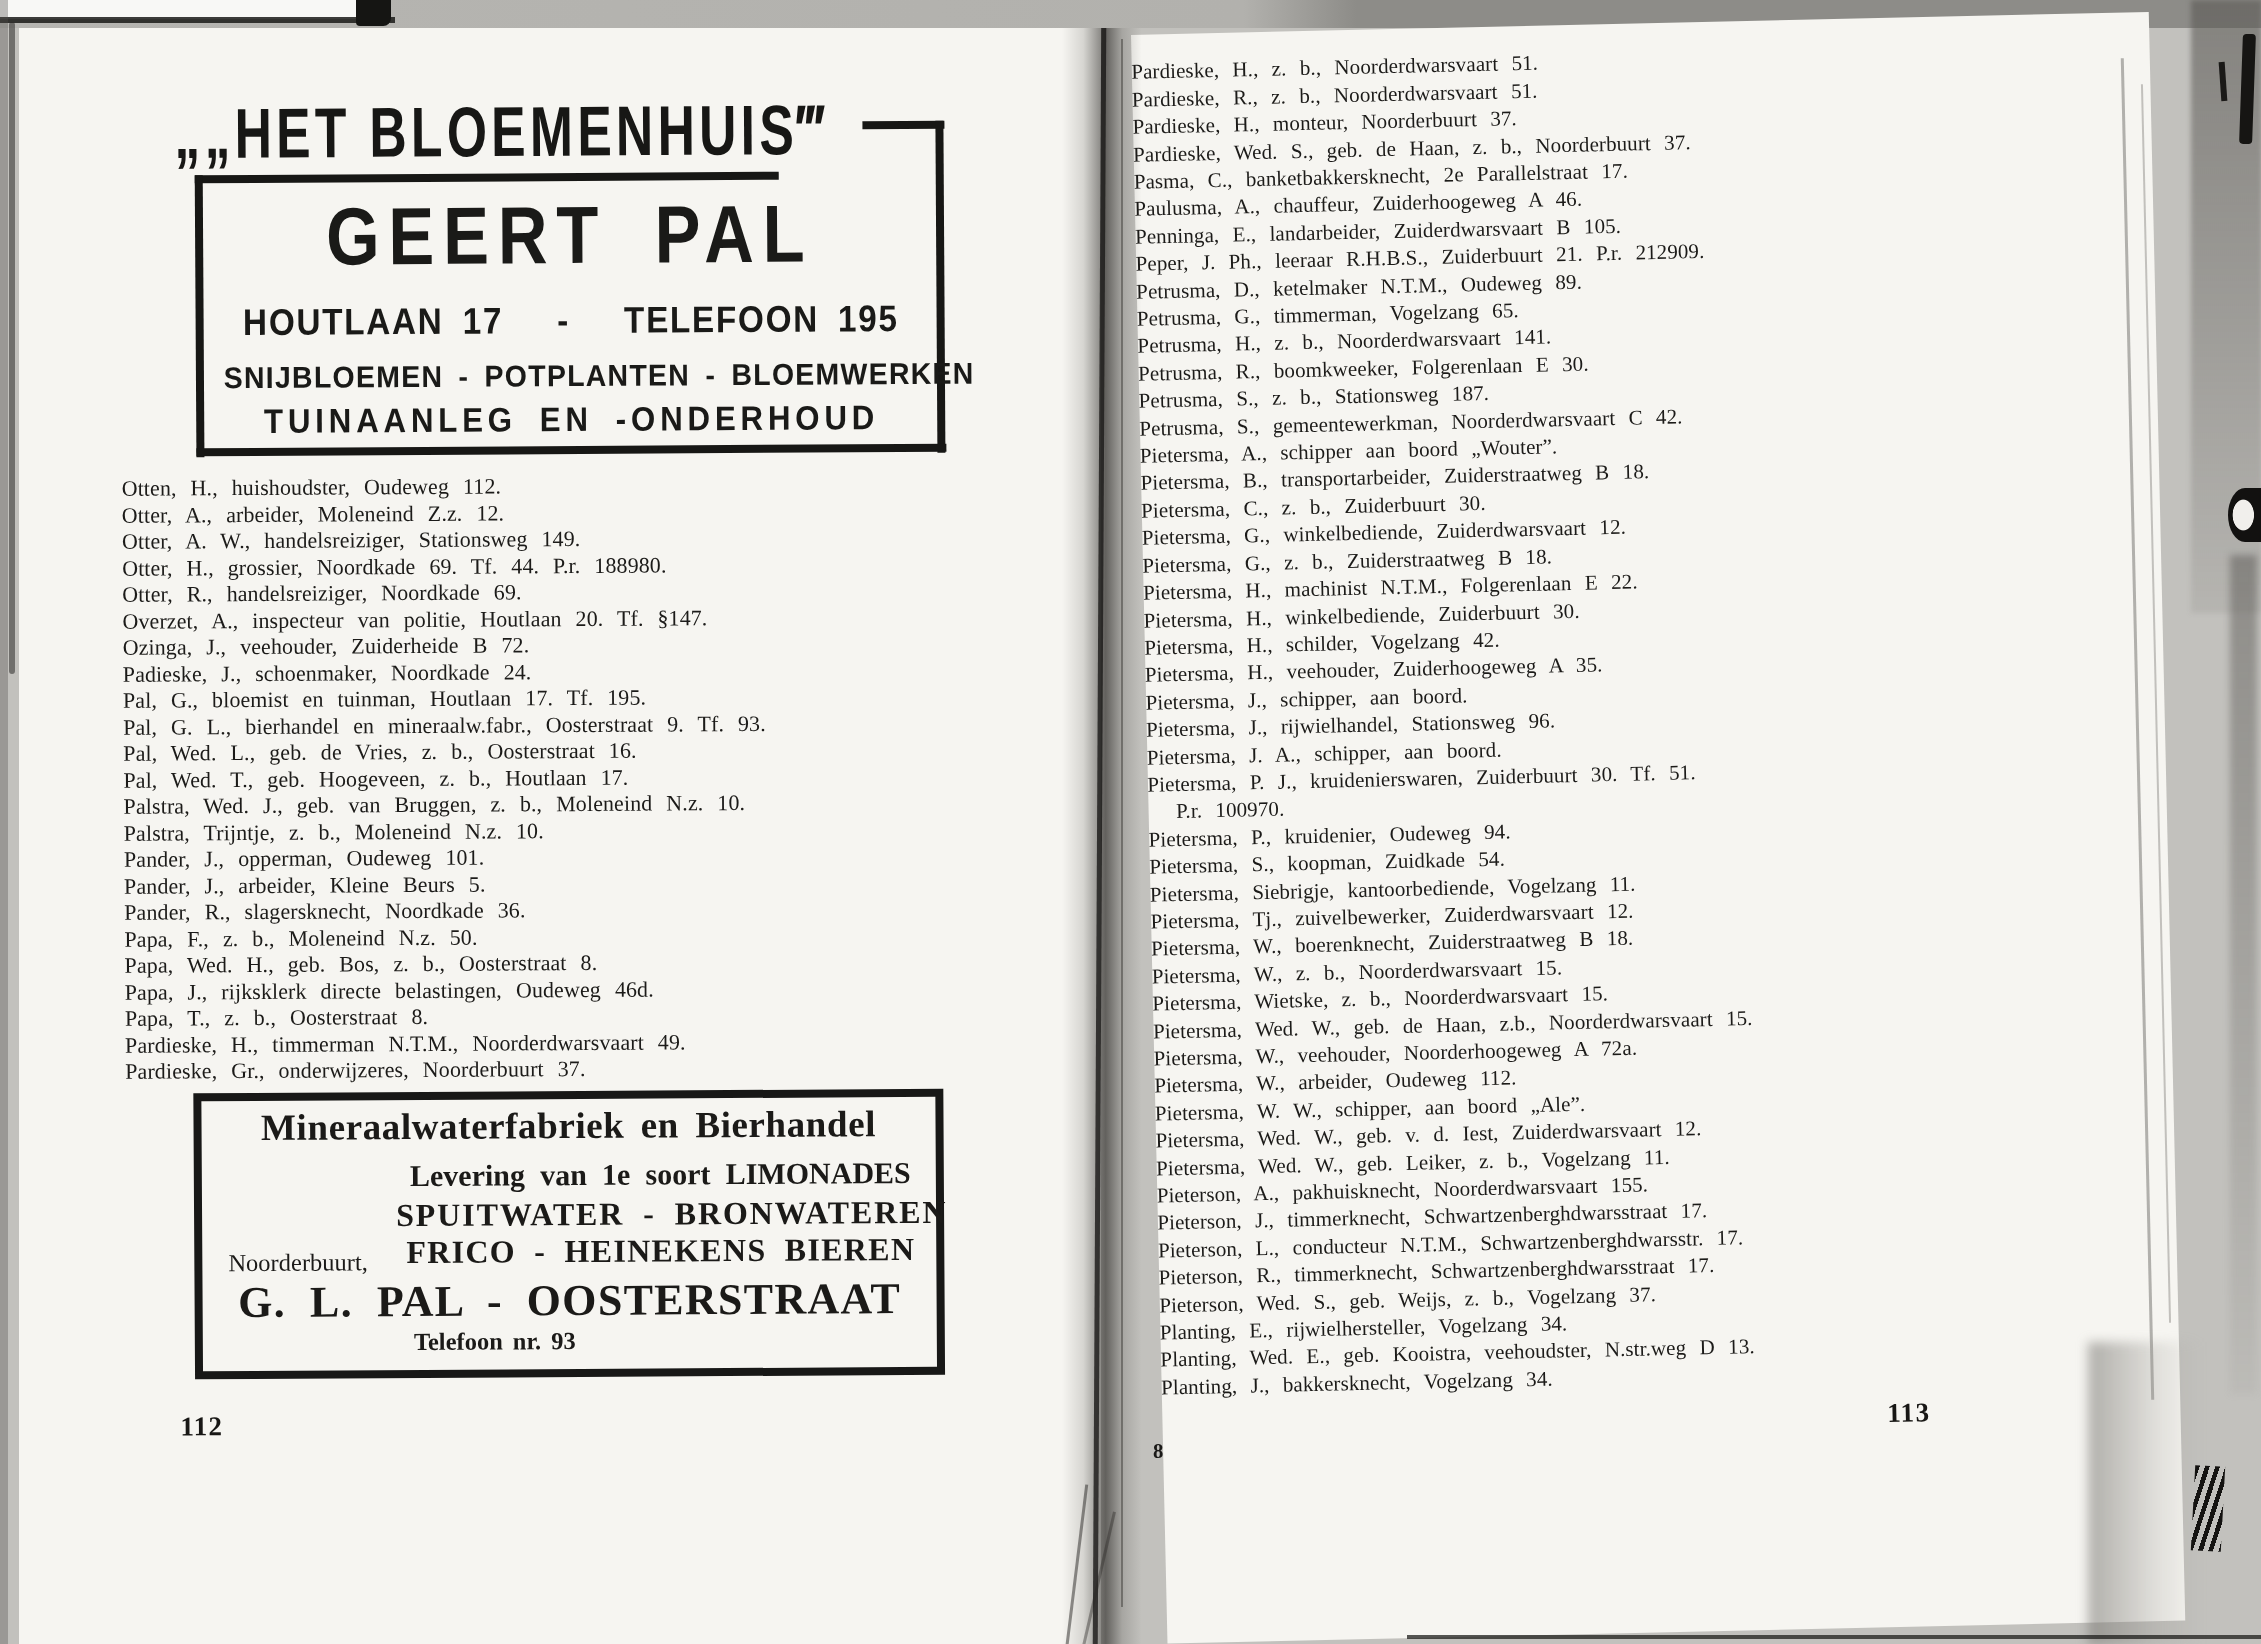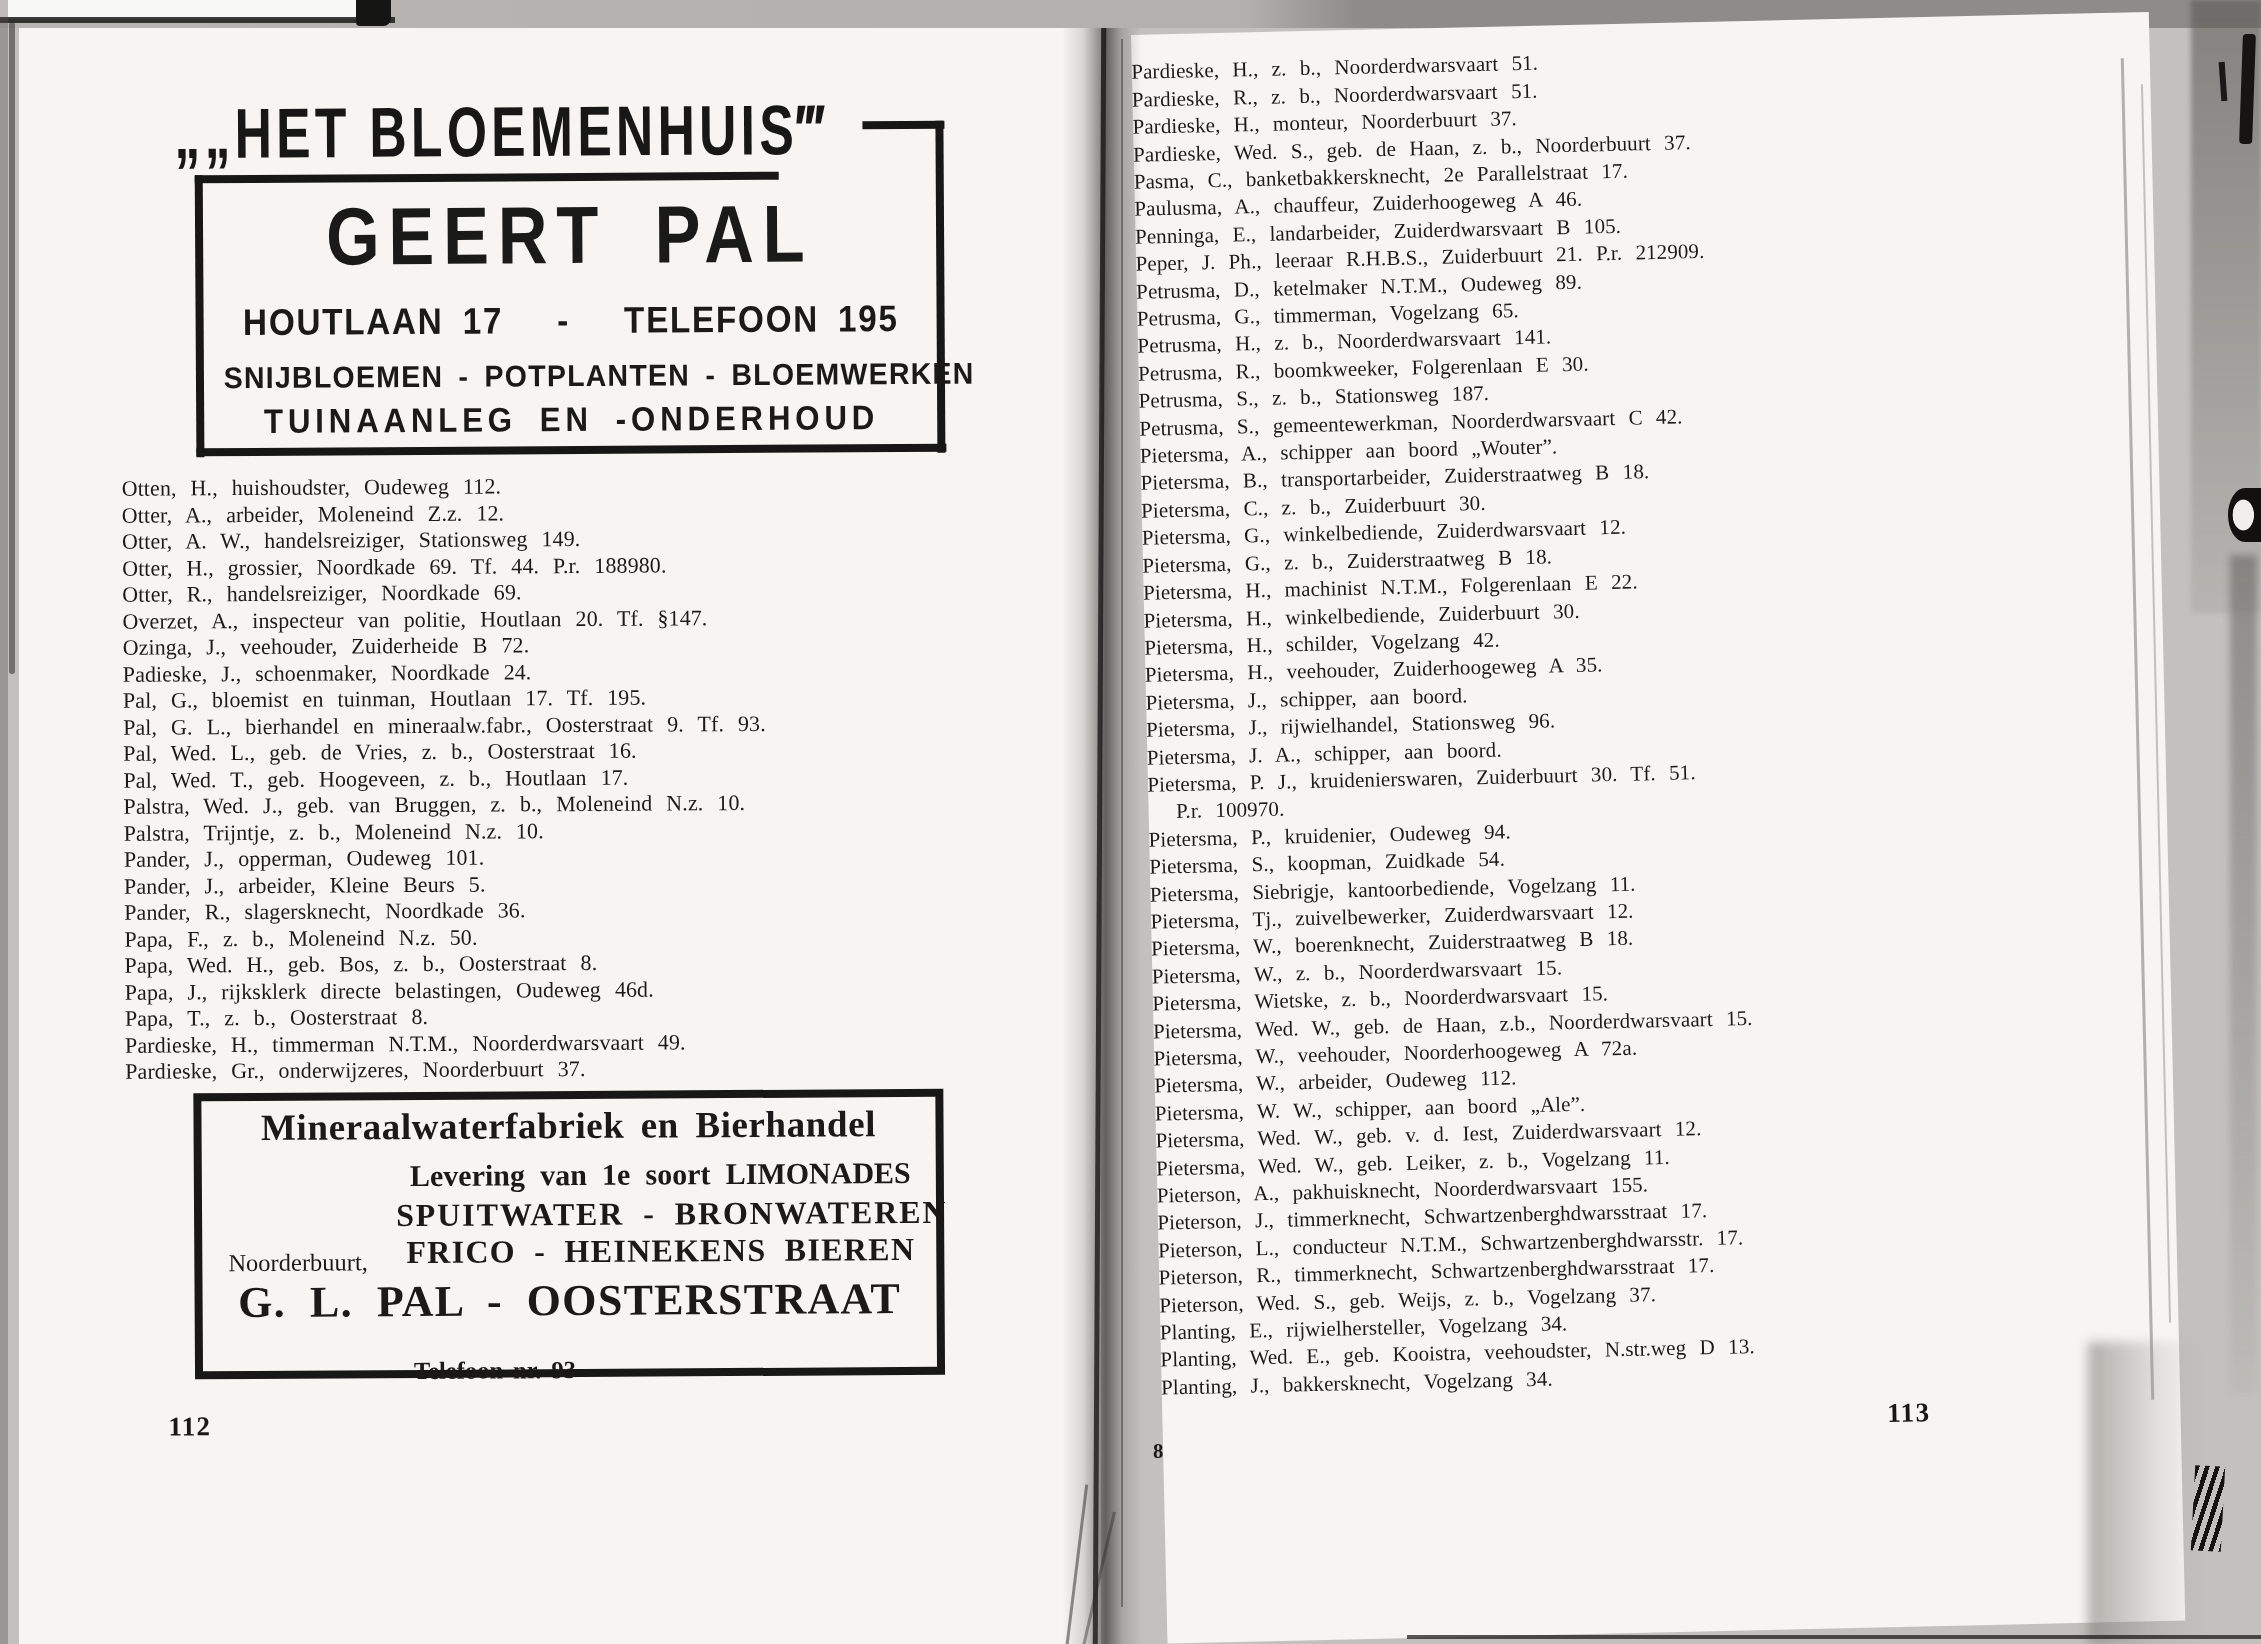--- a/index.html
+++ b/index.html
@@ -76,24 +76,24 @@
     padding-left:28px;text-indent:-28px;white-space:pre-line;color:#1c1b19;}
 
   .ad2{position:absolute;left:103px;top:1036px;width:734px;height:270px;border:8.4px solid #181817;}
   .ad2 .l{position:absolute;white-space:nowrap;color:#1b1a18;}
   .ad2-title{left:0;top:5.2px;width:100%;text-align:center;font-weight:bold;font-size:37px;letter-spacing:0.6px;word-spacing:6.5px;}
   .ad2-l1{left:194px;top:59px;width:529px;text-align:center;font-weight:bold;font-size:30px;word-spacing:7.7px;}
   .ad2-l2{left:194px;top:97px;width:529px;text-align:center;font-weight:bold;font-size:32px;letter-spacing:1.9px;word-spacing:9px;}
   .ad2-aanb{left:26px;top:148px;font-size:24.5px;}
   .ad2-l3{left:194px;top:134px;width:529px;text-align:center;font-weight:bold;font-size:32px;letter-spacing:1.3px;word-spacing:9px;}
   .ad2-name{left:0;top:176px;width:100%;text-align:center;font-weight:bold;font-size:44px;letter-spacing:1.3px;word-spacing:11.6px;}
-  .ad2-phone{left:211px;top:228px;font-weight:bold;font-size:24.5px;word-spacing:3.9px;margin-top:29px;}
+  .ad2-phone{left:211px;top:228px;font-weight:bold;font-size:24.5px;word-spacing:3.9px;}
 
   .pagenum{position:absolute;font-weight:bold;font-size:27px;letter-spacing:1.3px;color:#181715;}
-  .pn-112{left:76px;top:1354px;}
+  .pn-112{left:88px;top:1354px;}
 
   
   .right-content{position:absolute;left:1124px;top:40px;width:1020px;height:1549px;
     transform:rotate(-1.3deg);transform-origin:0 0;}
   .list2{left:6.5px;top:19.4px;width:997px;}
   .list2 .entry{font-size:21px;line-height:27.4px;}
   .pn-113{left:732px;top:1375px;}
   .sig-mark{position:absolute;left:1153px;top:1440px;font-family:"Liberation Serif",serif;
     font-weight:bold;font-size:20.7px;color:#1b1a18;}
 </style>

